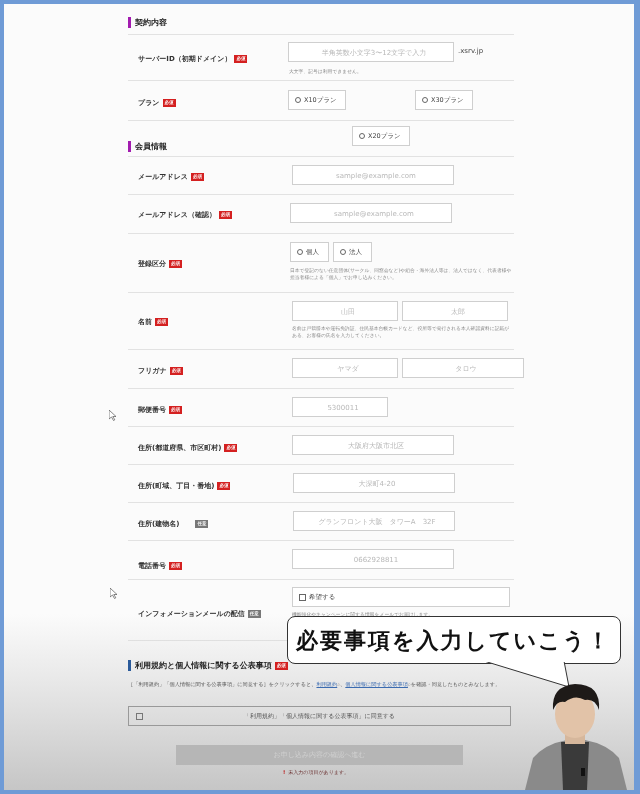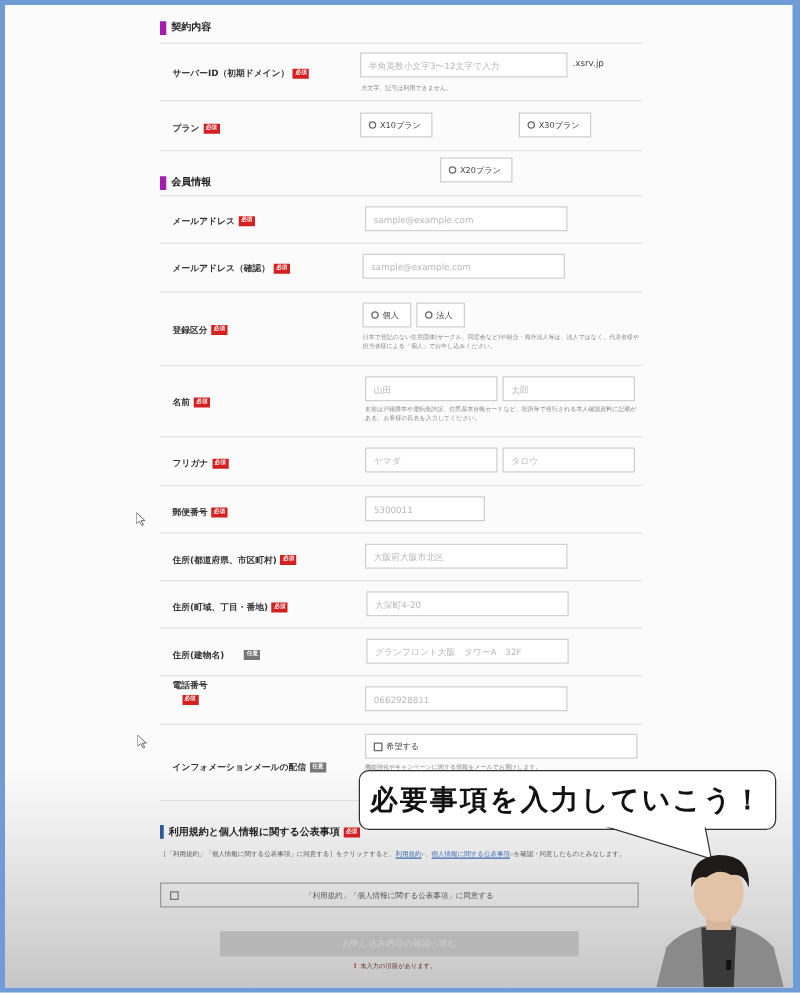--- a/index.html
+++ b/index.html
@@ -13,36 +13,36 @@
       background:#fbfbfb; overflow:hidden;
     }
     .fade {
       position:absolute; left:0; right:0; top:610px; bottom:0;
       background:linear-gradient(to bottom, rgba(251,251,251,0) 0%, rgba(215,215,215,0.55) 40%, rgba(195,195,195,0.95) 100%);
       pointer-events:none; z-index:2;
     }
     .form { position:absolute; left:124px; top:0; width:386px; }
     .section-head {
       position:absolute; left:0; font-size:8px; font-weight:bold; color:#222;
-      border-left:5px solid #a21caf; padding-left:4px; line-height:11px;font-family:Liberation Mono, monospace;
+      border-left:3px solid #a21caf; padding-left:4px; line-height:11px;
     }
     .row-line { position:absolute; left:0; width:386px; height:1px; background:#e2e2e2; }
     .label {
       position:absolute; left:10px; font-size:7px; font-weight:bold; color:#333;
       white-space:nowrap; display:flex; align-items:center; gap:3px;
     }
     .badge {
       display:inline-block; font-size:4.5px; color:#fff; background:#d42020;
       padding:1px 2px; line-height:6px; font-weight:bold;
     }
     .badge.opt { background:#777; }
     .input {
       position:absolute; height:20px; border:1px solid #cfcfcf; background:#fff;
       font-size:7px; color:#b8b8b8; line-height:20px; padding-left:6px; box-sizing:border-box;
-      white-space:nowrap; overflow:hidden;
+      white-space:nowrap; overflow:hidden;text-align:center;
     }
     .radio {
       position:absolute; height:20px; border:1px solid #cfcfcf; background:#fff; box-sizing:border-box;
       font-size:6.5px; color:#444; display:flex; align-items:center; gap:3px; padding-left:6px;
     }
     .circle { width:6px; height:6px; border:1px solid #666; border-radius:50%; box-sizing:border-box; }
     .check { width:7px; height:7px; border:1px solid #666; box-sizing:border-box; background:#fff; }
     .note { position:absolute; font-size:4.8px; color:#888; line-height:7px; }
     .suffix { position:absolute; font-size:7px; color:#444; }
     .link { color:#3b6bb0; text-decoration:underline; }
@@ -147,21 +147,21 @@
     <div class="input" style="left:164px; top:297px; width:106px;">山田</div>
     <div class="input" style="left:274px; top:297px; width:106px;">太郎</div>
     <div class="note" style="left:164px; top:321px; width:220px;">名前は戸籍謄本や運転免許証、住民基本台帳カードなど、役所等で発行される本人確認資料に記載がある、お客様の氏名を入力してください。</div>
     <div class="row-line" style="top:345px;"></div>
 
     <div class="label" style="top:362px;">
       <span>フリガナ</span>
       <span class="badge">必須</span>
     </div>
     <div class="input" style="left:164px; top:354px; width:106px;">ヤマダ</div>
-    <div class="input" style="left:274px; top:354px; width:106px;">タロウ</div>
+    <div class="input" style="left:274px; top:354px; width:122px;">タロウ</div>
     <div class="row-line" style="top:384px;"></div>
 
     <div class="label" style="top:401px;">
       <span>郵便番号</span>
       <span class="badge">必須</span>
     </div>
     <div class="input" style="left:164px; top:393px; width:96px;">5300011</div>
     <div class="row-line" style="top:422px;"></div>
 
     <div class="label" style="top:439px;">
@@ -178,21 +178,21 @@
     <div class="input" style="left:165px; top:469px; width:162px;">大深町4-20</div>
     <div class="row-line" style="top:498px;"></div>
 
     <div class="label" style="top:515px;gap:16px;">
       <span>住所(建物名)</span>
       <span class="badge opt">任意</span>
     </div>
     <div class="input" style="left:165px; top:507px; width:162px;">グランフロント大阪　タワーA　32F</div>
     <div class="row-line" style="top:536px;"></div>
 
-    <div class="label" style="top:539px;flex-direction:column;">
+    <div class="label" style="top:557px;">
       <span>電話番号</span>
       <span class="badge">必須</span>
     </div>
     <div class="input" style="left:164px; top:545px; width:162px;">0662928811</div>
     <div class="row-line" style="top:575px;"></div>
 
     <div class="label" style="top:605px;">
       <span>インフォメーションメールの配信</span>
       <span class="badge opt">任意</span>
     </div>

